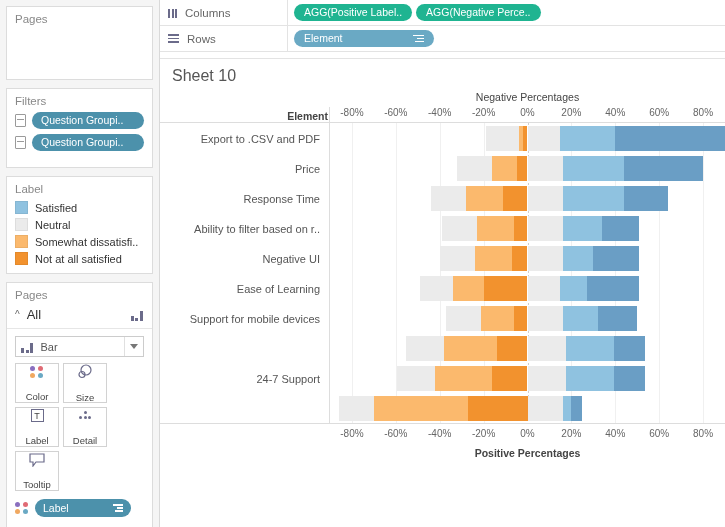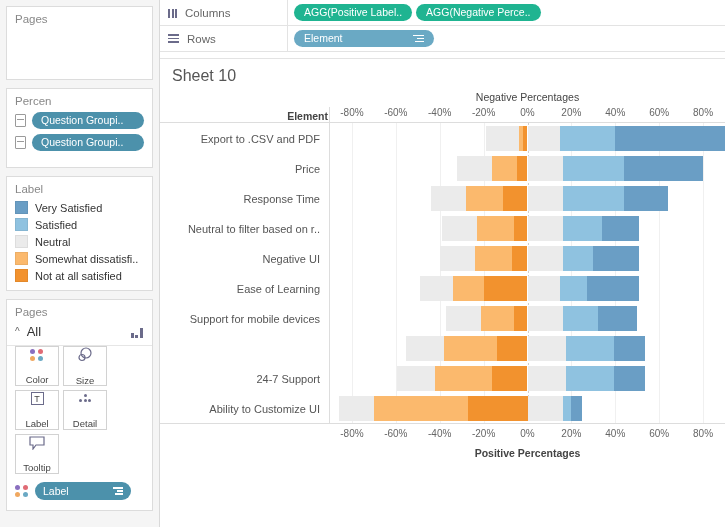--- a/index.html
+++ b/index.html
@@ -185,41 +185,37 @@
 </head>
 <body>
 
 <div id="left-panel">
 
   <div class="card" id="pages-card">
     <div class="card-title">Pages</div>
   </div>
 
   <div class="card" id="filters-card">
-    <div class="card-title">Percen</div>
+    <div class="card-title">Filters</div>
     <div class="card-body">
       <div class="filter-row">
         <span class="filter-icon"></span>
         <span class="pill filter-pill">Question Groupi..</span>
       </div>
       <div class="filter-row">
         <span class="filter-icon"></span>
         <span class="pill filter-pill">Question Groupi..</span>
       </div>
     </div>
   </div>
 
   <div class="card" id="legend-card">
     <div class="card-title">Label</div>
     <div class="card-body">
       <div class="legend-row">
-        <span class="legend-swatch" style="background:#6a9ec5"></span>
-        <span class="legend-label">Very Satisfied</span>
-      </div>
-      <div class="legend-row">
         <span class="legend-swatch" style="background:#8fc2e0"></span>
         <span class="legend-label">Satisfied</span>
       </div>
       <div class="legend-row">
         <span class="legend-swatch" style="background:#ebebeb"></span>
         <span class="legend-label">Neutral</span>
       </div>
       <div class="legend-row">
         <span class="legend-swatch" style="background:#fbb96d"></span>
         <span class="legend-label">Somewhat dissatisfi..</span>
@@ -239,20 +235,29 @@
         <span class="chev">^</span>
         <span class="marks-all-text">All</span>
       </span>
       <span class="bars-glyph">
         <i style="height:5px"></i>
           <i style="height:3px"></i>
           <i style="height:10px"></i>
       </span>
     </div>
 
+    <div class="marktype-select">
+      <span class="bars-glyph">
+        <i style="height:5px"></i>
+          <i style="height:3px"></i>
+          <i style="height:10px"></i>
+      </span>
+      <span class="marktype-label">Bar</span>
+      <span class="caret"></span>
+    </div>
 
     <div class="shelf-grid">
       <div class="shelf-btn">
         <span class="glyph">
           <span class="color-dots">
             <span style="background:#8a6fbf"></span>
               <span style="background:#e06b75"></span>
             <span style="background:#f0a860"></span>
               <span style="background:#6aa9c4"></span>
           </span>
@@ -436,26 +441,25 @@
         <div class="bar" style="left: 8.77778px; width: 35.1111px; top: 272.5px; background: rgb(235, 235, 235);"></div>
         <div class="bar" style="left: 197.5px; width: 35.1111px; top: 272.5px; background: rgb(235, 235, 235);"></div>
         <div class="bar" style="left: 232.611px; width: 8.77778px; top: 272.5px; background: rgb(143, 194, 224);"></div>
         <div class="bar" style="left: 241.389px; width: 10.9722px; top: 272.5px; background: rgb(106, 158, 197);"></div>
       </div>
       <div class="hline" style="top: 31px;"></div>
       <div class="pane-border-l" style="left: 169px; top: 16px; height: 316px; bottom: auto;"></div>
       <div class="rowlabel" style="top: 41.5px;">Export to .CSV and PDF</div>
       <div class="rowlabel" style="top: 71.5px;">Price</div>
       <div class="rowlabel" style="top: 101.5px;">Response Time</div>
-      <div class="rowlabel" style="top: 131.5px;">Neutral to filter based on r..</div>
+      <div class="rowlabel" style="top: 131.5px;">Ability to filter based on r..</div>
       <div class="rowlabel" style="top: 161.5px;">Negative UI</div>
       <div class="rowlabel" style="top: 191.5px;">Ease of Learning</div>
       <div class="rowlabel" style="top: 221.5px;">Support for mobile devices</div>
       <div class="rowlabel" style="top: 281.5px;">24-7 Support</div>
-      <div class="rowlabel" style="top: 311.5px;">Ability to Customize UI</div>
       <div class="hline" style="top: 332px;"></div>
       <div class="axis-ticks" style="top: 337px;">
         <span style="left: 21.9444px;">-80%</span>
         <span style="left: 65.8333px;">-60%</span>
         <span style="left: 109.722px;">-40%</span>
         <span style="left: 153.611px;">-20%</span>
         <span style="left: 197.5px;">0%</span>
         <span style="left: 241.389px;">20%</span>
         <span style="left: 285.278px;">40%</span>
         <span style="left: 329.167px;">60%</span>

